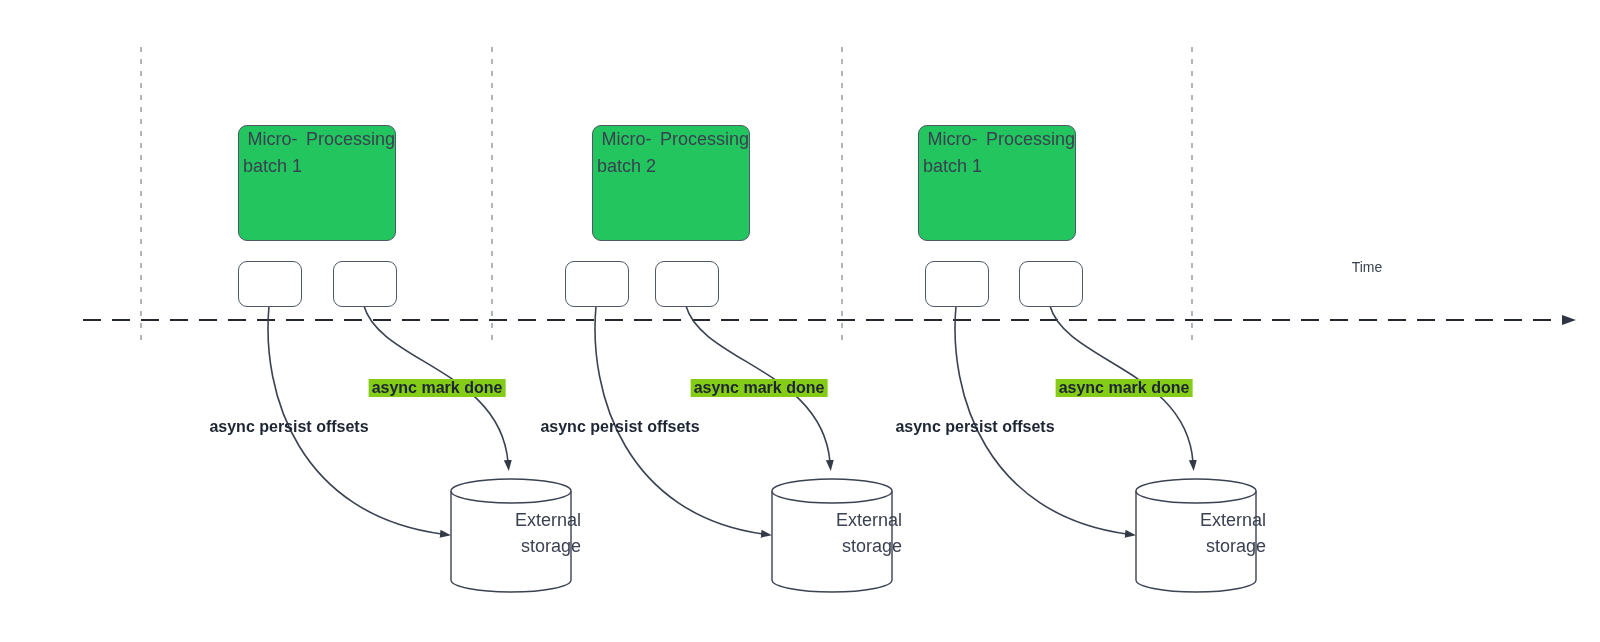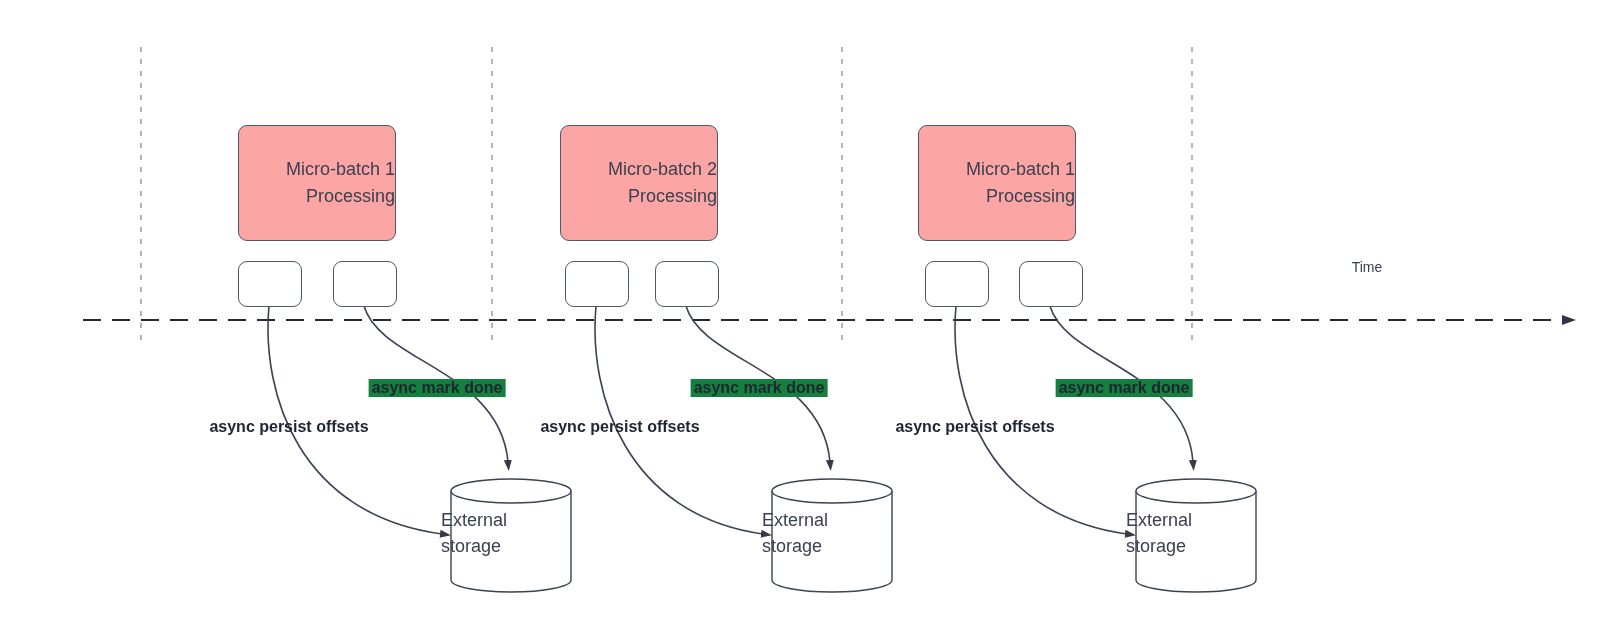--- a/index.html
+++ b/index.html
@@ -13,24 +13,24 @@
   }
   .canvas svg { position: absolute; left: 0; top: 0; z-index: 0; }
 
   .mb-box {
     position: absolute;
     width: 156px;
     height: 114px;
     top: 125px;
     border: 1px solid #505866;
     border-radius: 9px;
-    background: #fca5a5;
+    background: #22c55e;
     display: flex;
-    flex-direction: column;
-    align-items: flex-end;
+    flex-direction: row;
+    align-items: flex-start;
     justify-content: center;
     color: #3a4150;
     font-size: 18px;
     line-height: 27px;
     z-index: 2;
     text-align: center;
   }
   .task-box {
     position: absolute;
     width: 62px;
@@ -43,27 +43,27 @@
   }
   .flow-label {
     position: absolute;
     transform: translate(-50%, -50%);
     font-weight: bold;
     font-size: 16px;
     color: #1d2533;
     white-space: nowrap;
     z-index: 3;
   }
-  .flow-label.bg { background: #15803d; padding: 0 3px; }
+  .flow-label.bg { background: #84cc16; padding: 0 3px; }
   .storage-label {
     position: absolute;
     width: 140px;
     transform: translateX(-50%);
     top: 507px;
-    text-align: left;
+    text-align: right;
     font-size: 18px;
     line-height: 26px;
     color: #3a4150;
     z-index: 2;
   }
   .time-label {
     position: absolute;
     left: 1367px;
     top: 267px;
     transform: translate(-50%, -50%);
@@ -121,21 +121,21 @@
   </div>
   <div class="task-box" style="left:238px;"></div>
   <div class="task-box" style="left:333px;"></div>
   <div class="flow-label" style="left:289px; top:427px;">async persist offsets</div>
   <div class="flow-label bg" style="left:437px; top:388px;">async mark done</div>
   <div class="storage-label" style="left:511px;">
     <div>External</div>
     <div>storage</div>
   </div>
 
-  <div class="mb-box" style="left:560px;">
+  <div class="mb-box" style="left:592px;">
     <div>Micro-batch 2</div>
     <div>Processing</div>
   </div>
   <div class="task-box" style="left:565px;"></div>
   <div class="task-box" style="left:655px;"></div>
   <div class="flow-label" style="left:620px; top:427px;">async persist offsets</div>
   <div class="flow-label bg" style="left:759px; top:388px;">async mark done</div>
   <div class="storage-label" style="left:832px;">
     <div>External</div>
     <div>storage</div>

